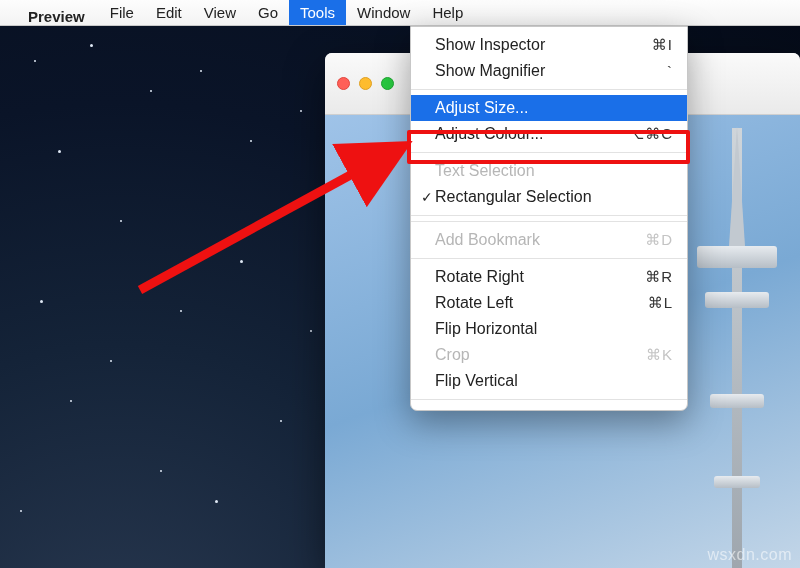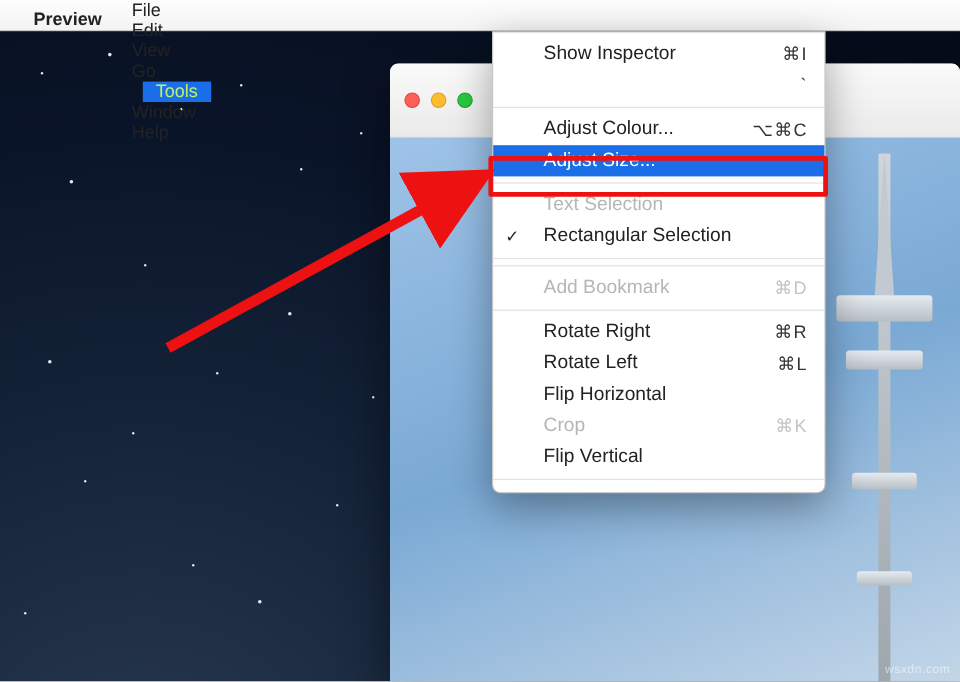--- a/index.html
+++ b/index.html
@@ -18,21 +18,21 @@
     position: absolute; top: 0; left: 0; right: 0; height: 26px;
     background: linear-gradient(#fdfdfd, #f3f3f3);
     border-bottom: 1px solid #c9c9c9;
     display: flex; align-items: flex-end;
     font-size: 15px; color: #222;
     padding-left: 14px;
   }
   .menubar .apple { font-size: 17px; margin-right: 14px; }
   .menubar .app-name { font-weight: 600; margin-right: 14px; }
   .menubar .menu-item { padding: 0 11px; height: 100%; display: flex; align-items: center; cursor: default; }
-  .menubar .menu-item.active { background: #1a6fe8; color: #bef264; margin-left: 20px; }
+  .menubar .menu-item.active { background: #1a6fe8; color: #ffffff; }
 
   
   .window {
     position: absolute; left: 325px; top: 53px; width: 475px; height: 515px;
     background: #f5f5f5; border-radius: 7px 7px 0 0; box-shadow: 0 12px 40px rgba(0,0,0,.45);
     overflow: hidden;
   }
   .titlebar {
     height: 62px; display: flex; align-items: center; padding: 0 12px;
     background: linear-gradient(#fafafa, #eaeaea); border-bottom: 1px solid #cfcfcf;
@@ -65,39 +65,39 @@
 
   
   .dropdown {
     position: absolute; left: 410px; top: 26px; width: 278px;
     background: #fff; border: 1px solid #c7c7c7; border-radius: 0 0 7px 7px;
     box-shadow: 0 12px 34px rgba(0,0,0,.35);
     padding: 5px 0; font-size: 16px; color: #222;
   }
   .dd-row {
     display: flex; align-items: center; height: 26px;
-    padding: 0 14px 0 42px; position: relative; white-space: nowrap;
+    padding: 0 14px 0 24px; position: relative; white-space: nowrap;
   }
   .dd-row .check { position: absolute; left: 10px; font-size: 14px; }
   .dd-row .shortcut { margin-left: auto; color: #333; font-size: 15px; letter-spacing: 1px; }
   .dd-row .submenu { margin-left: auto; font-size: 12px; }
   .dd-row.disabled { color: #b6b6b6; }
   .dd-row.disabled .shortcut { color: #c4c4c4; }
   .dd-row.highlight { background: #1a6fe8; color: #fff; }
   .dd-sep { height: 1px; background: #e2e2e2; margin: 5px 0; }
 
   
   .red-box {
     position: absolute; border: 4px solid #e11; border-radius: 2px; pointer-events: none;
   }
   .arrow-svg { position: absolute; pointer-events: none; }
 
   .watermark {
     position: absolute; right: 8px; bottom: 4px; color: rgba(255,255,255,.55);
-    font-size: 10px; letter-spacing: .5px;
+    font-size: 16px; letter-spacing: .5px;
   }
 </style>
 </head>
 <body>
 
 <div class="desktop">
 
   <span class="star" style="left:34px;top:60px;width:2px;height:2px"></span>
   <span class="star" style="left:90px;top:44px;width:3px;height:3px"></span>
   <span class="star" style="left:150px;top:90px;width:2px;height:2px"></span>
@@ -148,46 +148,47 @@
       <div class="ring r2"></div>
       <div class="ring r3"></div>
       <div class="ring r4"></div>
     </div>
   </div>
 </div>
 
 <div class="menubar">
   <span class="apple"></span>
   <span class="app-name">Preview</span>
-  <span id="menubar-items" style="display: flex; height: 100%; flex-direction: column;">
+  <span id="menubar-items" style="display: flex; height: 100%;">
       <div class="menu-item">File</div>
       <div class="menu-item">Edit</div>
       <div class="menu-item">View</div>
       <div class="menu-item">Go</div>
       <div class="menu-item active">Tools</div>
       <div class="menu-item">Window</div>
       <div class="menu-item">Help</div>
     </span>
 </div>
 
 <div class="dropdown" id="dropdown">
     <div class="dd-row">
       <span>Show Inspector</span>
       <span class="shortcut">⌘I</span>
     </div>
     <div class="dd-row">
+      <span>Show Magnifier</span>
       <span class="shortcut">`</span>
     </div>
     <div class="dd-sep"></div>
+    <div class="dd-row highlight">
+      <span>Adjust Size...</span>
+    </div>
     <div class="dd-row">
       <span>Adjust Colour...</span>
       <span class="shortcut">⌥⌘C</span>
-    </div>
-    <div class="dd-row highlight">
-      <span>Adjust Size...</span>
     </div>
     <div class="dd-sep"></div>
     <div class="dd-row disabled">
       <span>Text Selection</span>
     </div>
     <div class="dd-row">
       <span class="check">✓</span>
       <span>Rectangular Selection</span>
     </div>
     <div class="dd-sep"></div>

